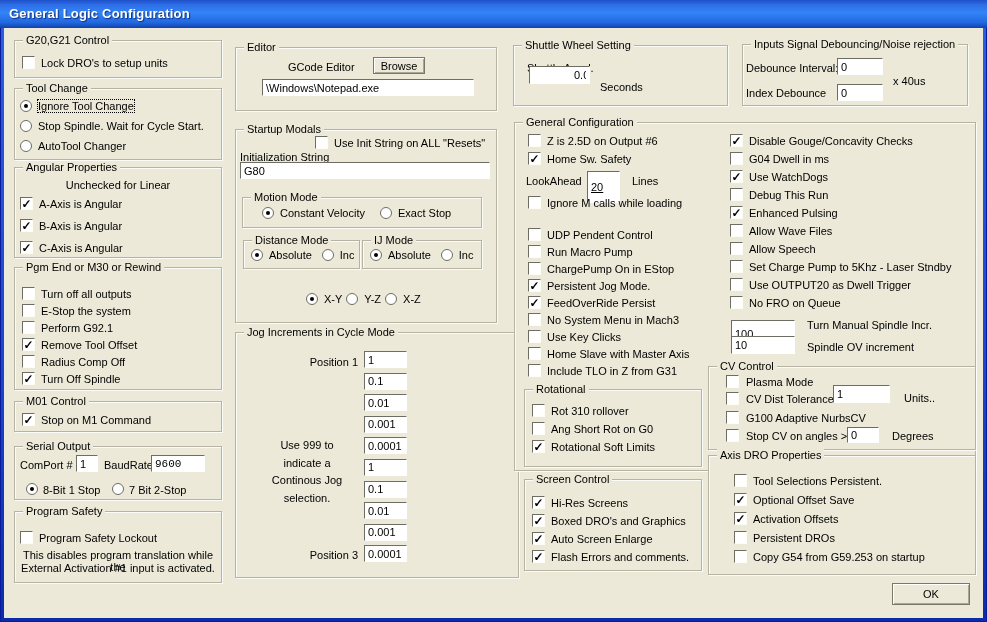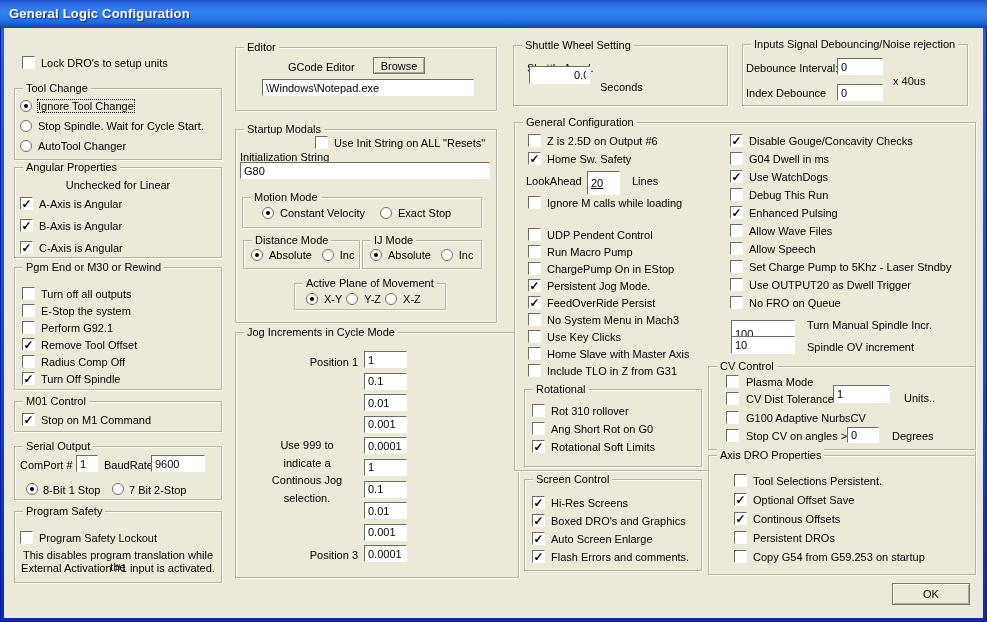--- a/index.html
+++ b/index.html
@@ -46,20 +46,23 @@
 </style>
 </head>
 <body>
 
 <div id="dlg">
   <div id="titlebar">
     <span class="cap">General Logic Configuration</span>
   </div>
   <div id="dlgbody"></div>
 
+  <div class="g" style="left:14px;top:40px;width:208px;height:38px">
+      <span class="gt">G20,G21 Control</span>
+    </div>
   <div class="g" style="left:14px;top:88px;width:208px;height:72px">
       <span class="gt">Tool Change</span>
     </div>
   <div class="g" style="left:14px;top:167px;width:208px;height:91px">
       <span class="gt">Angular Properties</span>
     </div>
   <div class="g" style="left:14px;top:267px;width:208px;height:123px">
       <span class="gt">Pgm End or M30 or Rewind</span>
     </div>
   <div class="g" style="left:14px;top:401px;width:208px;height:31px">
@@ -79,23 +82,20 @@
       <span class="gt">Startup Modals</span>
     </div>
   <div class="g" style="left:242px;top:197px;width:240px;height:31px">
       <span class="gt">Motion Mode</span>
     </div>
   <div class="g" style="left:243px;top:240px;width:117px;height:29px">
       <span class="gt">Distance Mode</span>
     </div>
   <div class="g" style="left:362px;top:240px;width:120px;height:29px">
       <span class="gt">IJ Mode</span>
-    </div>
-  <div class="g" style="left:294px;top:283px;width:152px;height:27px">
-      <span class="gt">Active Plane of Movement</span>
     </div>
   <div class="g" style="left:235px;top:332px;width:284px;height:246px">
       <span class="gt">Jog Increments in Cycle Mode</span>
     </div>
 
   <div class="g" style="left:513px;top:45px;width:215px;height:61px">
       <span class="gt">Shuttle Wheel Setting</span>
     </div>
   <div class="g" style="left:742px;top:44px;width:226px;height:62px">
       <span class="gt">Inputs Signal Debouncing/Noise rejection</span>
@@ -180,21 +180,21 @@
   <div class="vlist" style="left:22px;top:413px;gap:4px">
       <div class="row">
         <span class="cb on">✓</span>
         <span class="lbl">Stop on M1 Command</span>
       </div>
     </div>
 
   <span class="txt" style="left:20px;top:459px">ComPort #</span>
   <input class="tf" style="left: 76px; top: 455px; width: 22px; height: 17px;" value="1">
   <span class="txt" style="left:104px;top:459px">BaudRate</span>
-  <input class="tf" style="left: 151px; top: 455px; width: 54px; height: 17px;" value="9600">
+  <input class="tf" style="left: 151px; top: 455px; width: 54px; height: 17px; font-family: Liberation Mono, monospace;" value="9600">
   <span class="rb on arb" style="left:26px;top:483px"></span>
   <span class="txt" style="left:43px;top:484px">8-Bit 1 Stop</span>
   <span class="rb arb" style="left:112px;top:483px"></span>
   <span class="txt" style="left:129px;top:484px">7 Bit 2-Stop</span>
 
   <div class="vlist" style="left:20px;top:531px;gap:4px">
       <div class="row">
         <span class="cb"></span>
         <span class="lbl">Program Safety Lockout</span>
       </div>
@@ -291,21 +291,21 @@
       <div class="row">
         <span class="cb"></span>
         <span class="lbl">Z is 2.5D on Output #6</span>
       </div>
       <div class="row">
         <span class="cb on">✓</span>
         <span class="lbl">Home Sw. Safety</span>
       </div>
     </div>
   <span class="txt" style="left:526px;top:175px">LookAhead</span>
-  <input class="tf" style="left: 587px; top: 171px; width: 33px; height: 24px; text-decoration: underline;" value="20">
+  <input class="tf" style="left: 587px; top: 171px; width: 33px; height: 32px; text-decoration: underline;" value="20">
   <span class="txt" style="left:632px;top:175px">Lines</span>
   <div class="vlist" style="left:528px;top:196px;gap:4px">
       <div class="row">
         <span class="cb"></span>
         <span class="lbl">Ignore M calls while loading</span>
       </div>
     </div>
   <div class="vlist" style="left:528px;top:228px;gap:4px">
       <div class="row">
         <span class="cb"></span>
@@ -442,21 +442,21 @@
       <div class="row">
         <span class="cb"></span>
         <span class="lbl">Tool Selections Persistent.</span>
       </div>
       <div class="row">
         <span class="cb on">✓</span>
         <span class="lbl">Optional Offset Save</span>
       </div>
       <div class="row">
         <span class="cb on">✓</span>
-        <span class="lbl">Continous Offsets</span>
+        <span class="lbl">Activation Offsets</span>
       </div>
       <div class="row">
         <span class="cb"></span>
         <span class="lbl">Persistent DROs</span>
       </div>
       <div class="row">
         <span class="cb"></span>
         <span class="lbl">Copy G54 from G59.253 on startup</span>
       </div>
     </div>

